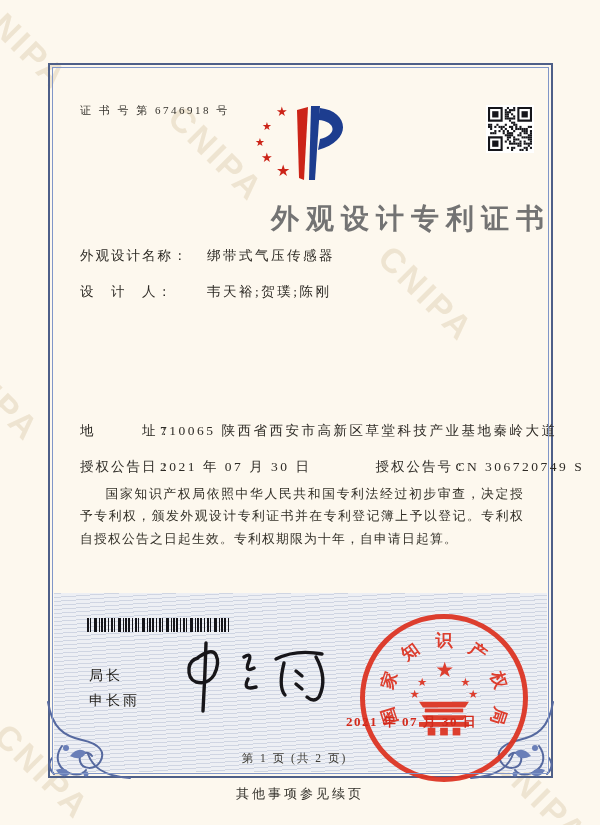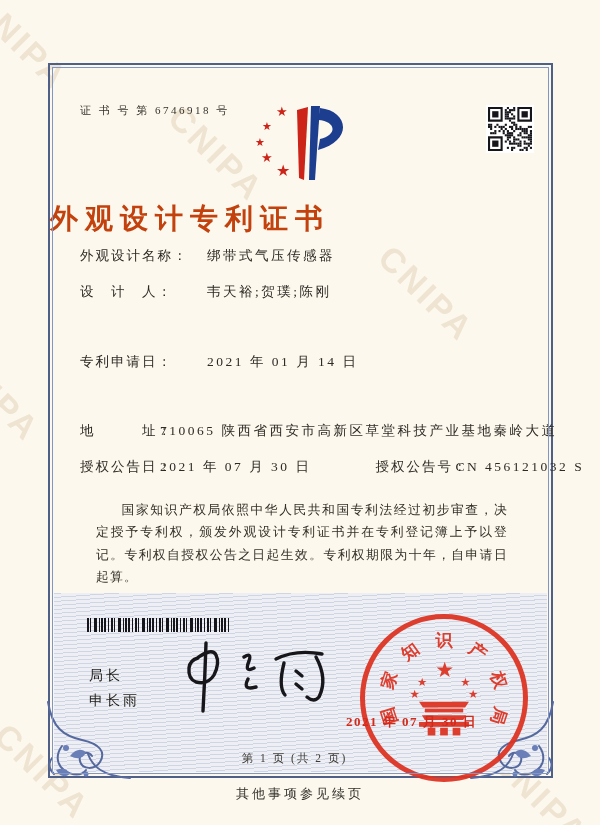--- a/index.html
+++ b/index.html
@@ -13,31 +13,31 @@
   .wm{position:absolute;font-family:"Liberation Sans","DejaVu Sans",sans-serif;
       font-size:34px;font-weight:bold;letter-spacing:3px;color:var(--watermark);
       opacity:.55;transform:rotate(45deg);transform-origin:left top;pointer-events:none;white-space:nowrap;}
   .frame{position:absolute;left:48px;top:63px;width:501px;height:711px;border:2.5px solid var(--frame-outer);}
   .frame::after{content:"";position:absolute;inset:2px;border:1px solid var(--frame-inner);pointer-events:none;}
   .band{position:absolute;left:4px;right:4px;top:528px;bottom:4px;background:var(--band-bg);
         background-image:repeating-linear-gradient(176deg,var(--band-line) 0 1px,transparent 1px 4px);}
   .cert-no{position:absolute;left:30px;top:38px;font-size:11px;letter-spacing:2.5px;color:#35322c;}
   .logo{position:absolute;left:202px;top:33px;}
   .qr{position:absolute;left:436px;top:40px;background:#fff;padding:2px;}
-  .title{position:absolute;left:0;right:0;top:116px;text-align:left;font-size:28px;
-         font-weight:bold;letter-spacing:7px;color:#c2410c;}
+  .title{position:absolute;left:0;right:0;top:116px;text-align:right;font-size:28px;
+         font-weight:bold;letter-spacing:7px;color:#737373;}
   .row{position:absolute;left:30px;font-size:13.5px;letter-spacing:1px;white-space:nowrap;}
   .row .lbl{display:inline-block;width:127px;letter-spacing:2px;}
   .row .lbl.narrow{width:80px;}
   .row .val{letter-spacing:2.5px;}
   .addr2{position:absolute;left:110px;top:374px;font-size:13.5px;letter-spacing:2.5px;}
   .grant .lbl2{display:inline-block;width:80px;letter-spacing:2px;margin-left:64px;}
   .body-text{position:absolute;left:30px;top:418px;width:444px;font-size:12.8px;
              line-height:1.74;letter-spacing:1.2px;text-align:justify;color:#333028;}
-  .body-text p{margin:16px;text-indent:2em;}
+  .body-text p{margin:0;text-indent:2em;}
   .barcode{position:absolute;left:37px;top:553px;height:14px;display:flex;align-items:stretch;}
   .barcode i{display:block;background:#15151a;}
   .officer{position:absolute;left:39px;top:598px;font-size:14px;letter-spacing:3px;color:#23211c;line-height:1.8;}
   .sig{position:absolute;left:122px;top:572px;}
   .seal{position:absolute;left:310px;top:549px;width:158px;height:158px;border:5px solid var(--seal-red);
         border-radius:50%;opacity:.94;}
   .seal-arc span{position:absolute;left:50%;top:50%;width:24px;height:24px;margin:-12px;text-align:center;
         font-size:17px;font-weight:bold;color:var(--seal-red);transform-origin:center;}
   .seal-emblem{position:absolute;left:50%;top:50%;transform:translate(-50%,-52%);}
   .seal-date{position:absolute;left:296px;top:648px;width:170px;font-size:13px;font-weight:bold;
@@ -249,28 +249,25 @@
     </svg>
 
     <h1 class="title">外观设计专利证书</h1>
 
     <div class="row" style="top:182px">
       <span class="lbl">外观设计名称：</span><span class="val">绑带式气压传感器</span>
     </div>
     <div class="row" style="top:218px">
       <span class="lbl">设　计　人：</span><span class="val">韦天裕;贺璞;陈刚</span>
     </div>
-    <div class="row" style="top:288px">
-      <span class="lbl">专利申请日：</span><span class="val">2021 年 01 月 14 日</span>
-    </div>
     <div class="row" style="top:357px">
       <span class="lbl narrow">地　　　址：</span><span class="val">710065 陕西省西安市高新区草堂科技产业基地秦岭大道</span>
     </div>
     <div class="row grant" style="top:393px">
-      <span class="lbl narrow">授权公告日：</span><span class="val">2021 年 07 月 30 日</span><span class="lbl2">授权公告号：</span><span class="val">CN 456121032 S</span>
+      <span class="lbl narrow">授权公告日：</span><span class="val">2021 年 07 月 30 日</span><span class="lbl2">授权公告号：</span><span class="val">CN 306720749 S</span>
     </div>
 
     <div class="body-text">
       <p>国家知识产权局依照中华人民共和国专利法经过初步审查，决定授予专利权，颁发外观设计专利证书并在专利登记簿上予以登记。专利权自授权公告之日起生效。专利权期限为十年，自申请日起算。</p>
     </div>
 
     <div class="barcode" id="barcode">
         <i style="width: 2px; margin-right: 1px;"></i>
         <i style="width: 1px; margin-right: 3px;"></i>
         <i style="width: 3px; margin-right: 2px;"></i>

